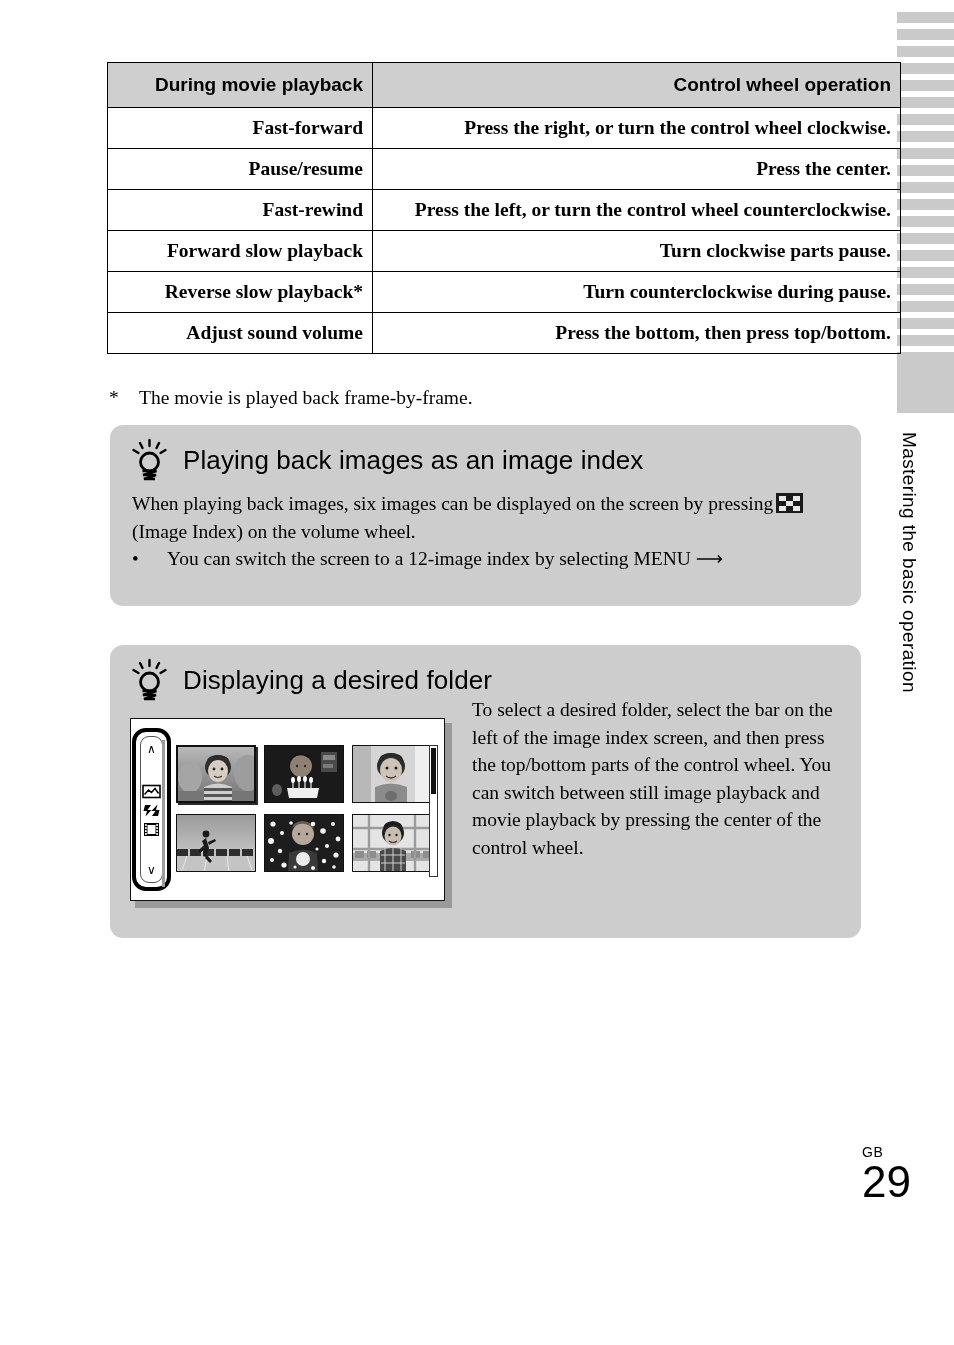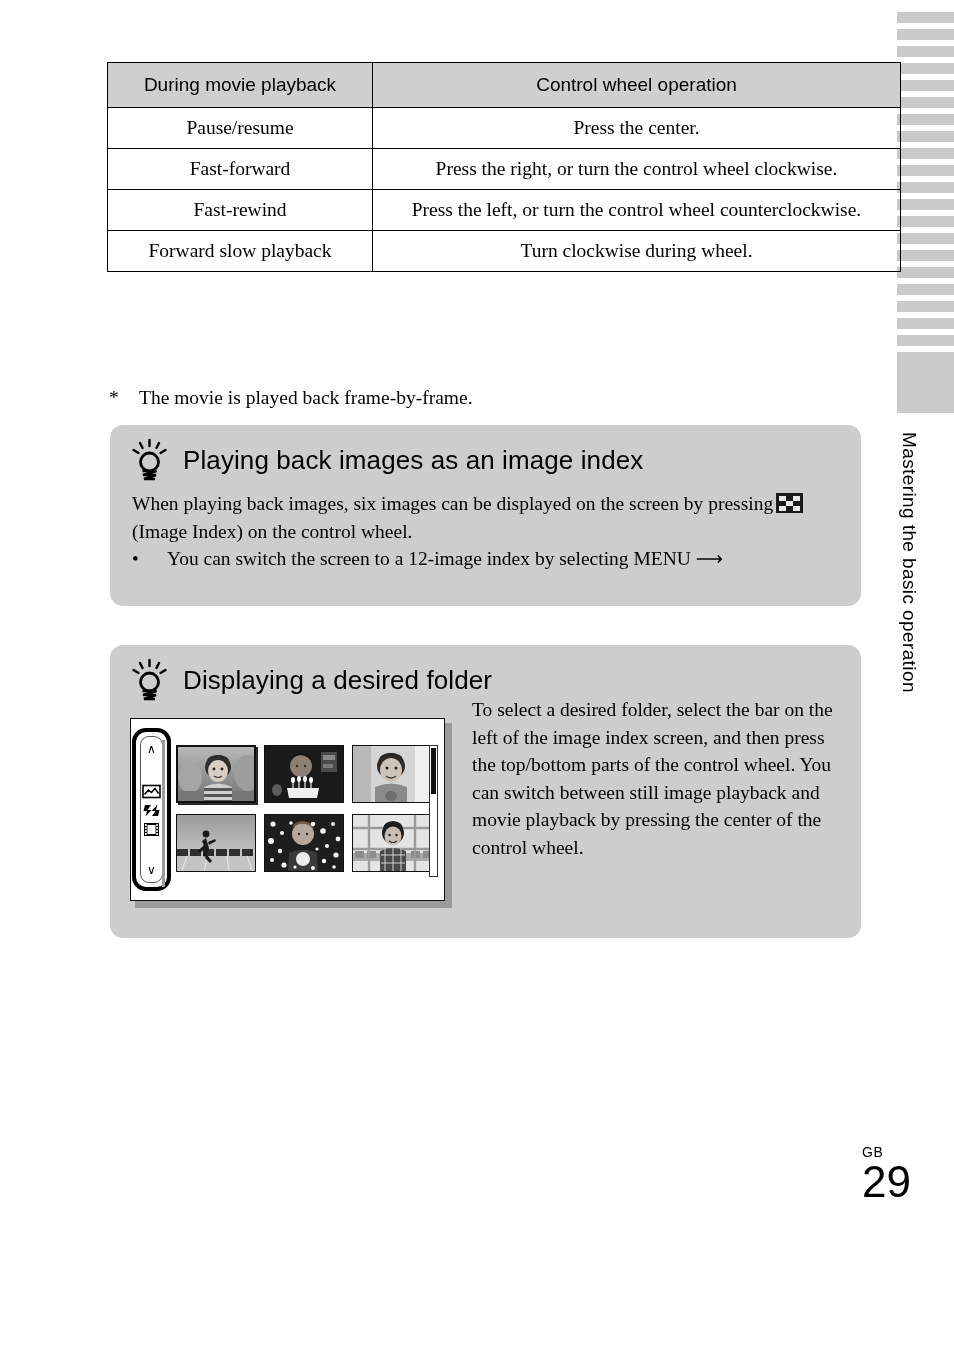--- a/index.html
+++ b/index.html
@@ -82,23 +82,23 @@
     top: 62px;
     width: 755px;
     border-collapse: collapse;
     table-layout: fixed;
   }
   .op-table td, .op-table th {
     border: 1.5px solid #000;
     padding: 7px 9px 8px 9px;
     font-size: 19.5px;
     line-height: 25px;
-    text-align: center;
+    text-align: right;
     vertical-align: top;
-    font-weight: normal;
+    font-weight: bold;
     margin-left: 8px;
   }
   .op-table th {
     background: #cfcfcf;
     font-family: "Liberation Sans", sans-serif;
     font-size: 19px;
     padding-top: 9px;
     padding-bottom: 10px;
   }
   .col-a { width: 246px; }
@@ -344,34 +344,42 @@
 
 <table class="op-table">
   <thead>
     <tr>
       <th class="col-a">During movie playback</th>
       <th class="col-b">Control wheel operation</th>
     </tr>
   </thead>
   <tbody>
     <tr>
+      <td>Fast-forward</td>
+      <td>Press the right, or turn the control wheel clockwise.</td>
+    </tr>
+    <tr>
       <td>Pause/resume</td>
       <td>Press the center.</td>
-    </tr>
-    <tr>
-      <td>Fast-forward</td>
-      <td>Press the right, or turn the control wheel clockwise.</td>
     </tr>
     <tr>
       <td>Fast-rewind</td>
       <td>Press the left, or turn the control wheel counterclockwise.</td>
     </tr>
     <tr>
       <td>Forward slow playback</td>
-      <td>Turn clockwise during wheel.</td>
+      <td>Turn clockwise parts pause.</td>
+    </tr>
+    <tr>
+      <td>Reverse slow playback*</td>
+      <td>Turn counterclockwise during pause.</td>
+    </tr>
+    <tr>
+      <td>Adjust sound volume</td>
+      <td>Press the bottom, then press top/bottom.</td>
     </tr>
   </tbody>
 </table>
 
 <div class="footnote">
   <span class="fn-mark">*</span><span>The movie is played back frame-by-frame.</span>
 </div>
 
 <div class="tipbox" id="tipbox-1">
   <div class="tip-head">
@@ -384,21 +392,21 @@
           <line x1="3.5" y1="12" x2="8.5" y2="15"></line>
           <line x1="35.5" y1="12" x2="30.5" y2="15"></line>
         </g>
         <circle cx="19.5" cy="24" r="9" fill="none" stroke="#000" stroke-width="2.8"></circle>
         <path d="M12.5 33 L26.5 33 L13 37 L26 37 L14 41 L25 41" fill="none" stroke="#000" stroke-width="2.6" stroke-linejoin="miter"></path>
       </svg>
     </span>
     <span class="tip-title">Playing back images as an image index</span>
   </div>
   <div class="tip-body">
-    <p><span>When playing back images, six images can be displayed on the screen by pressing</span><span class="idx-glyph"><i class="a"></i><i class="b"></i><i class="c"></i><i class="d"></i><i class="e"></i></span><span>(Image Index) on the control wheel.</span></p>
+    <p><span>When playing back images, six images can be displayed on the screen by pressing</span><span class="idx-glyph"><i class="a"></i><i class="b"></i><i class="c"></i><i class="d"></i><i class="e"></i></span><span>(Image Index) on the volume wheel.</span></p>
     <div class="bullet-line">
       <span class="bullet-dot">•</span>
       <span class="bullet-text"><span>You can switch the screen to a 12-image index by selecting MENU</span> <span class="arrow">⟶</span></span>
     </div>
   </div>
 </div>
 
 <div class="tipbox" id="tipbox-2">
   <div class="tip-head">
     <span class="bulb-icon">

